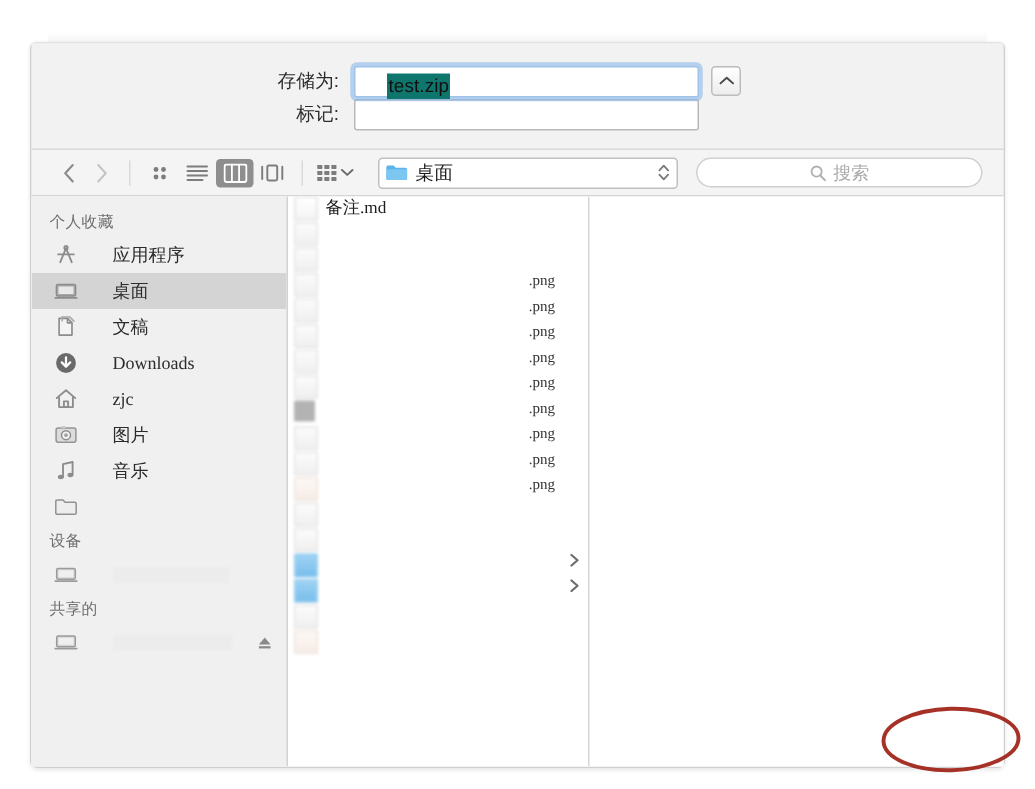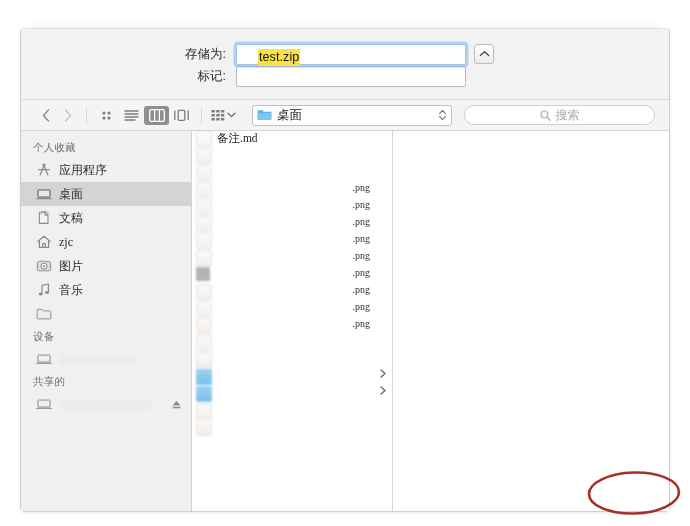--- a/index.html
+++ b/index.html
@@ -80,21 +80,21 @@
     outline: none;
     font-family: inherit;
   }
   #filename-field {
     border: 1px solid #9fc3e8;
     box-shadow: 0 0 0 2.5px rgba(130,180,235,0.55);
     position: relative;
   }
   #filename-value {
     display: inline-block;
-    background: #fde047;
+    background: #0f766e;
     color: #101010;
     padding: 0 1px;
     line-height: 17px;
   }
   #filename-inner {
     position: absolute;
     left: 21px;
     top: 3px;
     font-size: 12.5px;
     letter-spacing: 0.1px;
@@ -224,20 +224,21 @@
     letter-spacing: 0.2px;
   }
   .side-item {
     height: 24px;
     display: flex;
     align-items: center;
     padding-left: 14px;
     font-size: 12px;
     color: #2b2b2b;
     cursor: default;
+    gap: 16px;
   }
   .side-item.selected { background: #d4d4d4; }
   .side-icon {
     width: 17px;
     height: 17px;
     margin-right: 7px;
     flex: 0 0 auto;
     display: flex;
     align-items: center;
     justify-content: center;
@@ -504,20 +505,29 @@
         <path d="M3.4 2.2 H9 L12 5.2 V13.4 H3.4 Z" fill="#f3f3f3" stroke="#8c8c8c" stroke-width="1.1" stroke-linejoin="round"></path>
         <path d="M9 2.2 V5.2 H12" fill="none" stroke="#8c8c8c" stroke-width="1.1" stroke-linejoin="round"></path>
         <path d="M5.4 4.4 V1.4 H10.6 L13.6 4.4" fill="none" stroke="#a8a8a8" stroke-width="1"></path>
             </svg>
           </span>
           <span class="side-label">文稿</span>
         </div>
         <div class="side-item">
           <span class="side-icon">
             <svg width="16" height="16" viewBox="0 0 16 16">
+        <circle cx="8" cy="8" r="6.6" fill="#6a6a6a"></circle>
+        <path d="M8 4.2 V10.2 M5.2 7.6 L8 10.5 L10.8 7.6" fill="none" stroke="#ffffff" stroke-width="1.5" stroke-linecap="round" stroke-linejoin="round"></path>
+            </svg>
+          </span>
+          <span class="side-label">Downloads</span>
+        </div>
+        <div class="side-item">
+          <span class="side-icon">
+            <svg width="16" height="16" viewBox="0 0 16 16">
         <path d="M1.8 7.4 L8 2.2 L14.2 7.4" stroke="#8c8c8c" stroke-width="1.25" fill="none" stroke-linecap="round" stroke-linejoin="round"></path>
         <path d="M3.4 7 V13.4 H12.6 V7" stroke="#8c8c8c" stroke-width="1.25" fill="none" stroke-linecap="round" stroke-linejoin="round"></path>
         <rect x="6.6" y="9.6" width="2.8" height="3.8" stroke="#8c8c8c" stroke-width="1.25" fill="none" stroke-linecap="round" stroke-linejoin="round"></rect>
             </svg>
           </span>
           <span class="side-label">zjc</span>
         </div>
         <div class="side-item">
           <span class="side-icon">
             <svg width="16" height="16" viewBox="0 0 16 16">

